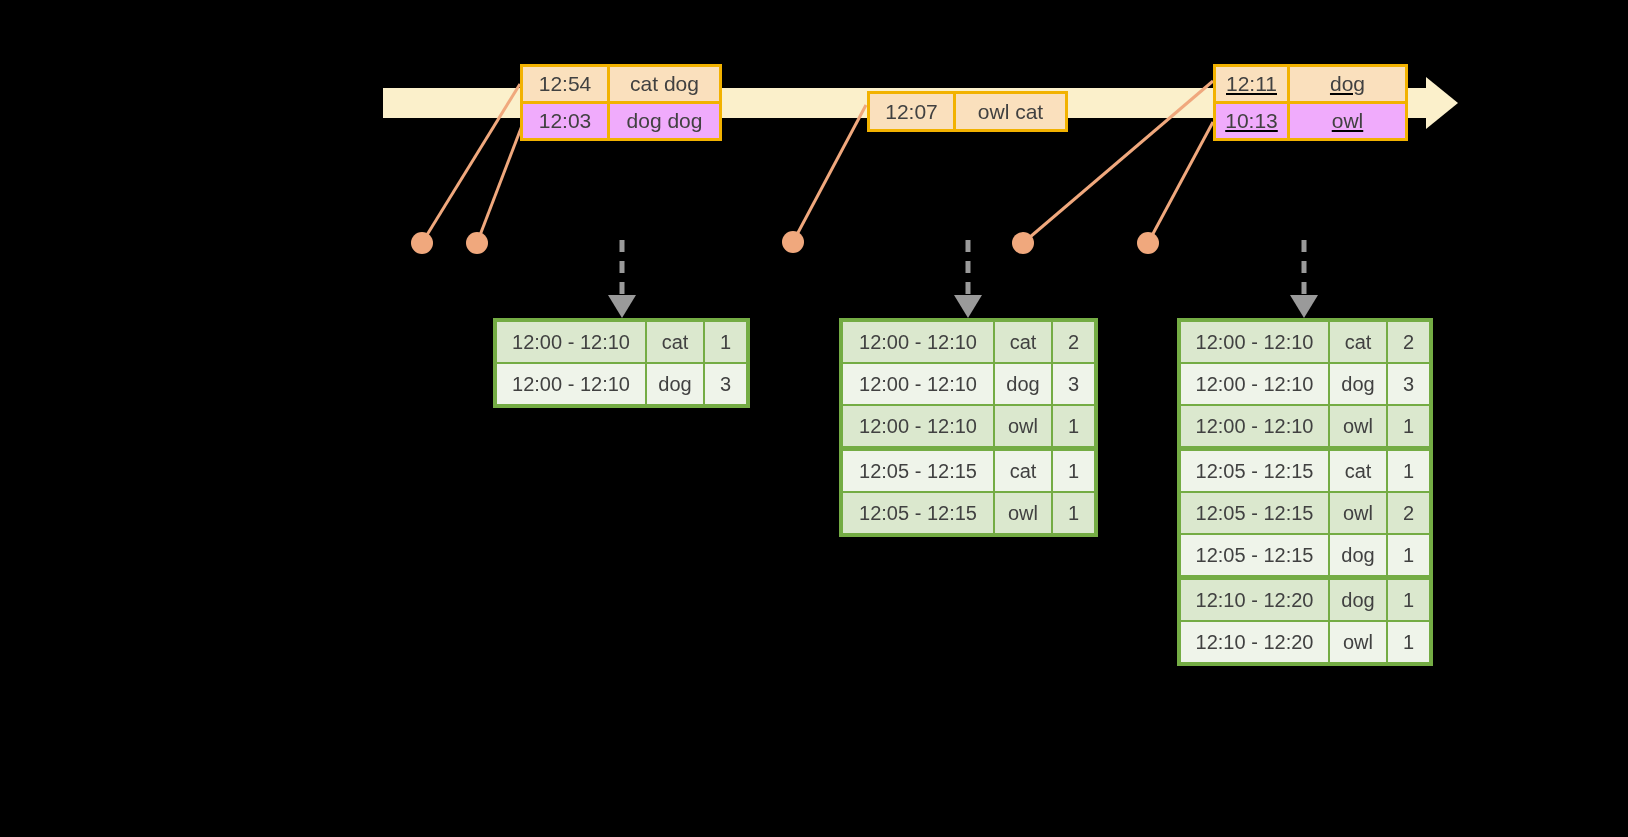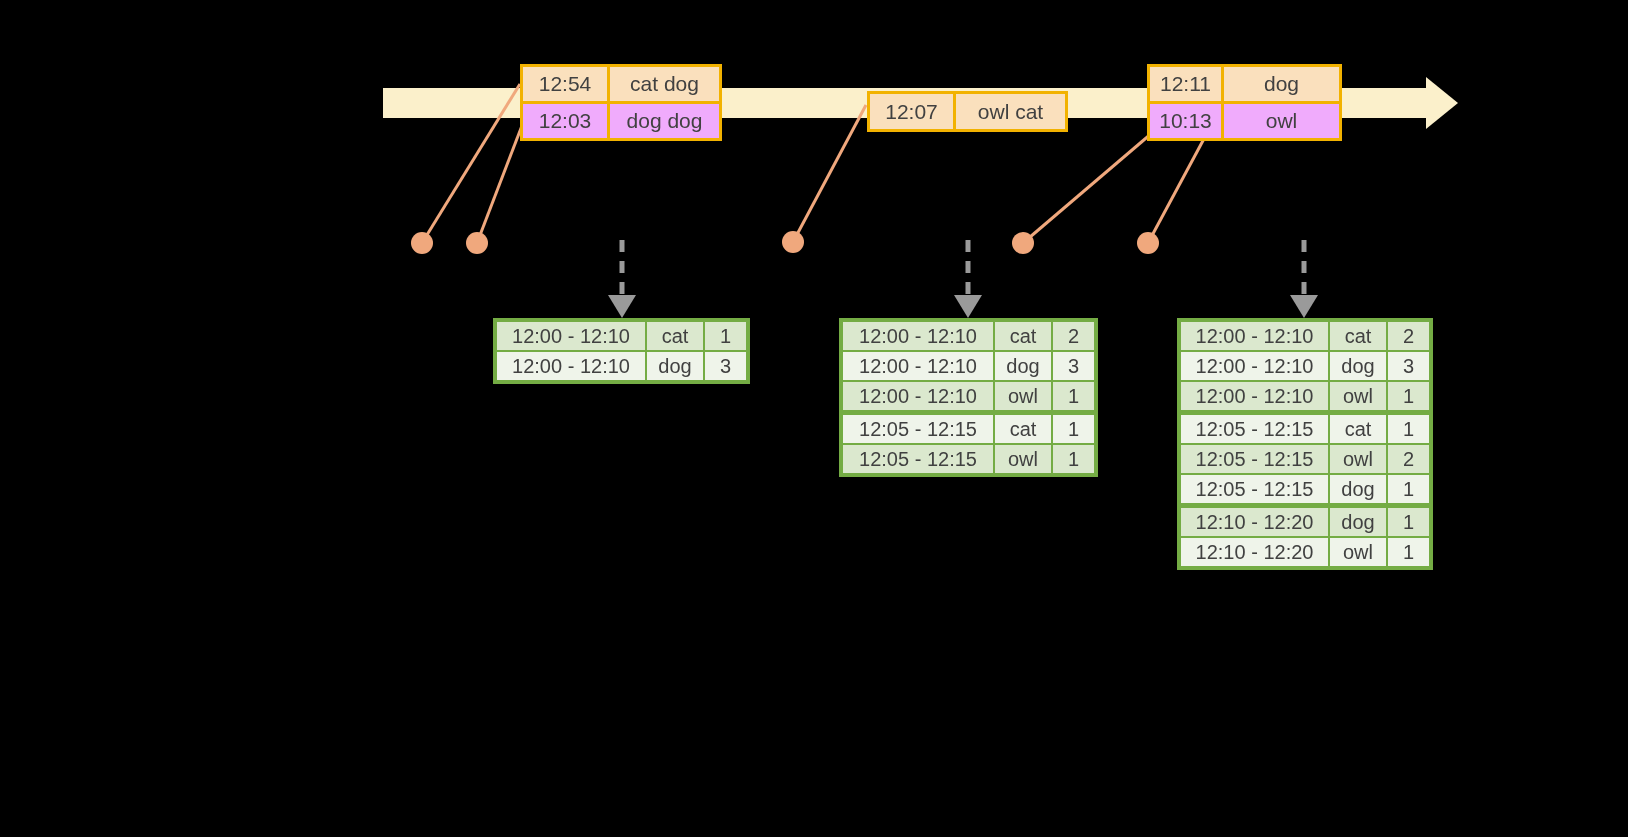--- a/index.html
+++ b/index.html
@@ -44,21 +44,21 @@
   .result-table {
     position: absolute;
     background: #74AC44;
     padding: 4px;
     z-index: 3;
   }
   .r-row {
     display: grid;
     gap: 2px;
     margin-top: 2px;
-    height: 28px;
+    height: 40px;
   }
   .r-row:first-child { margin-top: 0; }
   .r-row.group-start { margin-top: 5px; }
   .rc {
     display: flex;
     align-items: center;
     justify-content: center;
     font-size: 20px;
     color: #414141;
     white-space: nowrap;
@@ -107,21 +107,21 @@
     <div class="ec dark">cat dog</div>
     <div class="ec light">12:03</div>
     <div class="ec light">dog dog</div>
   </div>
 
   <div class="event-table" style="left:867px; top:91px; grid-template-columns:83px 109px; grid-auto-rows:35px;">
     <div class="ec dark">12:07</div>
     <div class="ec dark">owl cat</div>
   </div>
 
-  <div class="event-table" style="left:1147px; top:64px; grid-template-columns:71px 115px; grid-auto-rows:34px;">
+  <div class="event-table" style="left:1213px; top:64px; grid-template-columns:71px 115px; grid-auto-rows:34px;text-decoration:underline;">
     <div class="ec dark">12:11</div>
     <div class="ec dark">dog</div>
     <div class="ec light">10:13</div>
     <div class="ec light">owl</div>
   </div>
 
   <div class="result-table" style="left:493px; top:318px;">
       <div class="r-row odd" style="grid-template-columns: 148px 56px 41px;">
         <div class="rc">12:00 - 12:10</div>
         <div class="rc">cat</div>

